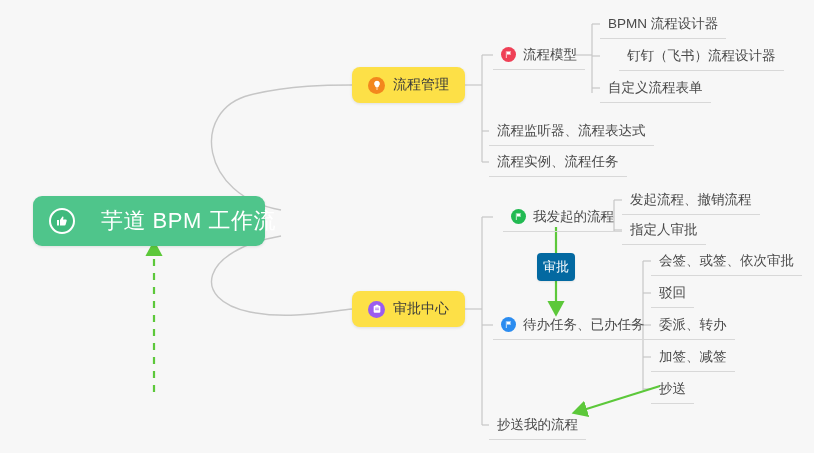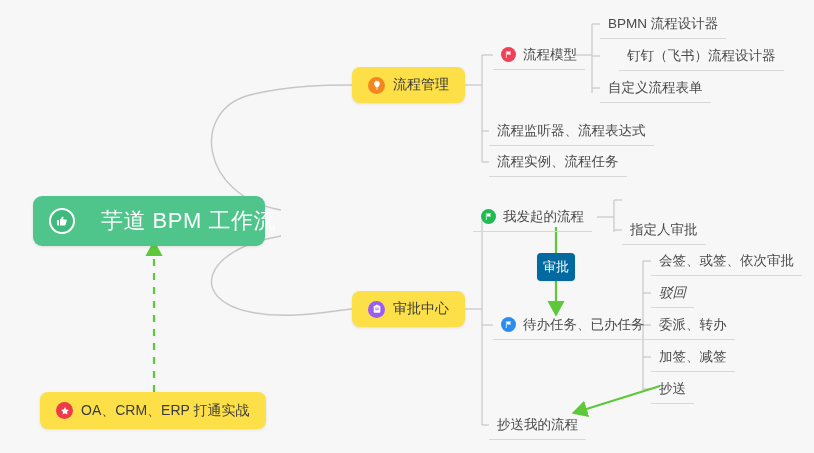--- a/index.html
+++ b/index.html
@@ -169,69 +169,64 @@
       <svg width="10" height="10" viewBox="0 0 24 24" fill="#fff">
         <rect x="4" y="4" width="16" height="17" rx="2.4"></rect>
         <rect x="8.5" y="1.6" width="7" height="3.6" rx="1.4"></rect>
         <rect x="7.4" y="9" width="9.2" height="1.7" fill="#9b5cf0"></rect>
         <rect x="7.4" y="13" width="9.2" height="1.7" fill="#9b5cf0"></rect>
       </svg>
     </span>
     <span class="label">审批中心</span>
   </div>
 
-  <div class="node leaf" style="left:473px;top:202px;">
+  <div class="node leaf" style="left:503px;top:202px;">
     <span class="ic" style="background:#22ba52;width:15px;height:15px;">
       <svg width="9" height="9" viewBox="0 0 24 24" fill="#fff">
         <path d="M5 3h2v18H5z"></path>
           <path d="M8 4h11l-2.6 4L19 12H8z"></path>
       </svg>
     </span>
     <span class="label">我发起的流程</span>
+  </div>
+  <div class="node leaf" style="left:622px;top:185px;">
+    <span class="label">发起流程、撤销流程</span>
   </div>
   <div class="node leaf" style="left:622px;top:215px;">
     <span class="label">指定人审批</span>
   </div>
 
   <div class="node leaf" style="left:493px;top:310px;">
     <span class="ic" style="background:#2b8cf0;width:15px;height:15px;">
       <svg width="9" height="9" viewBox="0 0 24 24" fill="#fff">
         <path d="M5 3h2v18H5z"></path>
           <path d="M8 4h11l-2.6 4L19 12H8z"></path>
       </svg>
     </span>
     <span class="label">待办任务、已办任务</span>
   </div>
 
   <div class="node leaf" style="left:651px;top:246px;">
     <span class="label">会签、或签、依次审批</span>
   </div>
-  <div class="node leaf" style="left:651px;top:278px;font-style:italic;">
+  <div class="node leaf" style="left:651px;top:278px;">
     <span class="label">驳回</span>
   </div>
   <div class="node leaf" style="left:651px;top:310px;">
     <span class="label">委派、转办</span>
   </div>
   <div class="node leaf" style="left:651px;top:342px;align-items:center;">
     <span class="label">加签、减签</span>
   </div>
   <div class="node leaf" style="left:651px;top:374px;">
     <span class="label">抄送</span>
   </div>
 
   <div class="node leaf" style="left:489px;top:410px;">
     <span class="label">抄送我的流程</span>
   </div>
 
   <div class="badge">
     <span class="label">审批</span>
   </div>
 
-  <div class="node card" style="left:40px;top:392px;height:37px;">
-    <span class="ic" style="background:#ee3a49;">
-      <svg width="10" height="10" viewBox="0 0 24 24" fill="#fff">
-        <path d="M12 2.5l2.9 6 6.6.9-4.8 4.6 1.2 6.5L12 17.4 6.1 20.5l1.2-6.5L2.5 9.4l6.6-.9z"></path>
-      </svg>
-    </span>
-    <span class="label">OA、CRM、ERP 打通实战</span>
-  </div>
 
 </div>
 
 </body></html>

